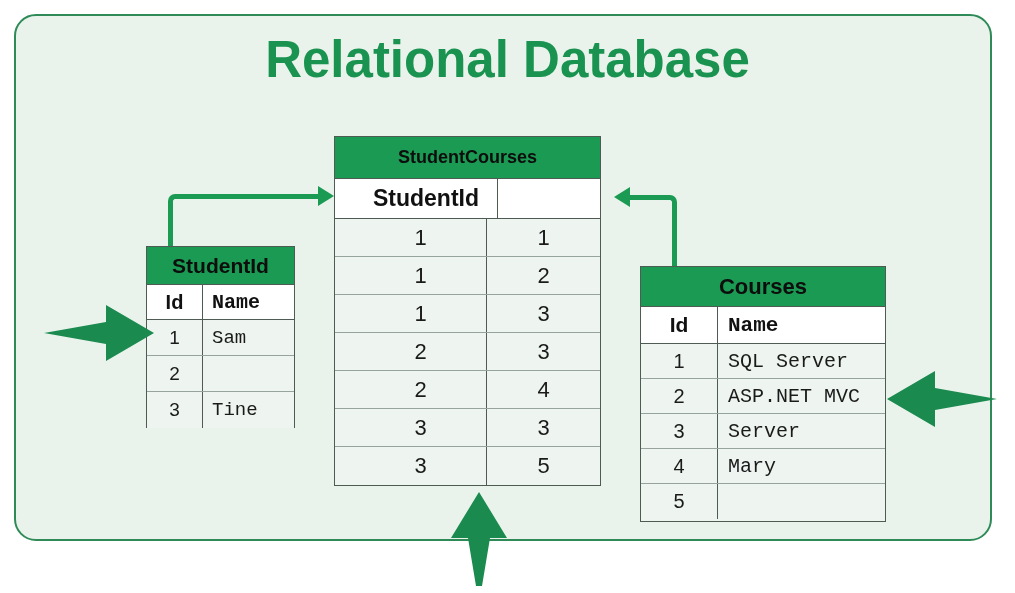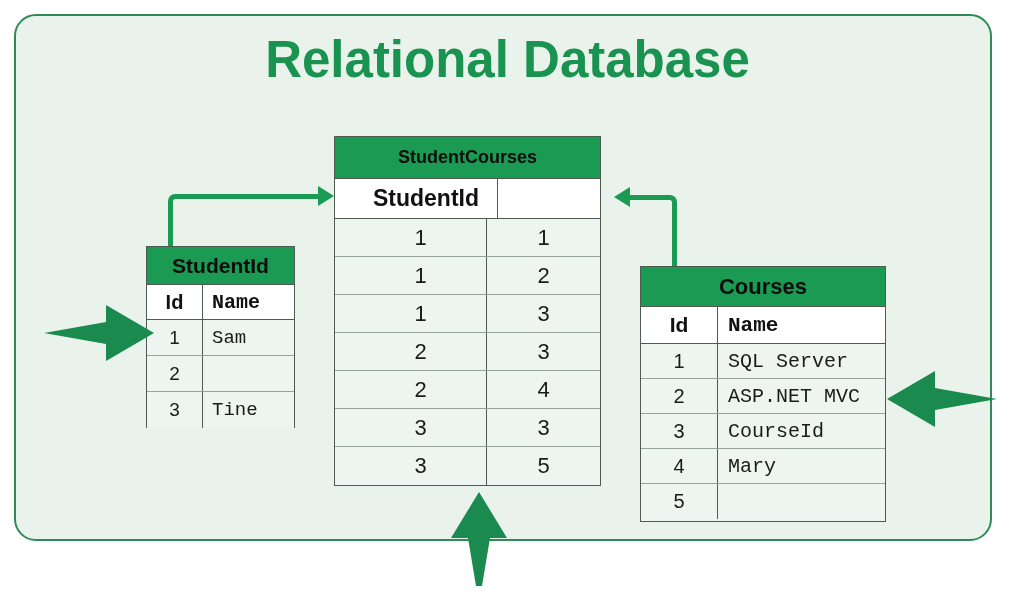--- a/index.html
+++ b/index.html
@@ -311,21 +311,21 @@
     <div class="row body">
       <div class="cell c-center divider">1</div>
       <div class="cell c-left second">SQL Server</div>
     </div>
     <div class="row body">
       <div class="cell c-center divider">2</div>
       <div class="cell c-left second">ASP.NET MVC</div>
     </div>
     <div class="row body">
       <div class="cell c-center divider">3</div>
-      <div class="cell c-left second">CourseId</div>
+      <div class="cell c-left second">Server</div>
     </div>
     <div class="row body">
       <div class="cell c-center divider">4</div>
       <div class="cell c-left second">Mary</div>
     </div>
     <div class="row body last">
       <div class="cell c-center divider">5</div>
     </div>
   </div>
 

